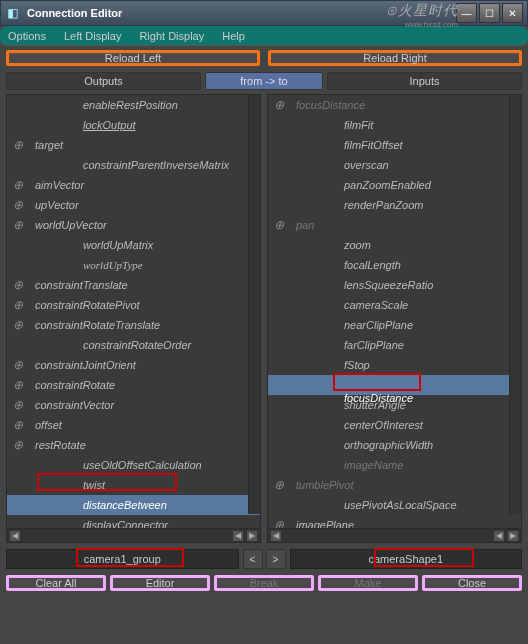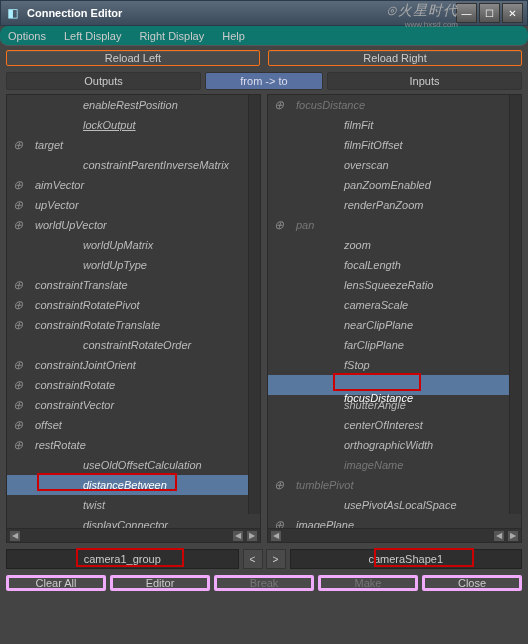--- a/index.html
+++ b/index.html
@@ -11,21 +11,21 @@
   .titlebar .win-btn { width: 21px; height: 20px; background: linear-gradient(#888, #555); border: 1px solid #333; margin-left: 2px; display: flex; align-items: center; justify-content: center; color: #fff; font-size: 10px; }
 
   .watermark { position: absolute; top: 2px; right: 70px; color: #999; font-size: 10px; pointer-events: none; text-align: right; }
   .watermark .big { font-size: 14px; font-style: italic; letter-spacing: 1px; color: #aaa; }
   .watermark .small { font-size: 8px; color: #888; }
 
   .menubar { height: 20px; background: #0f766e; display: flex; align-items: center; padding: 0 8px; border-bottom: 1px solid #555; border-radius: 8px; }
   .menubar .menu-item { color: #ccc; margin-right: 18px; cursor: default; }
 
   .reload-row { display: flex; height: 24px; padding: 4px 6px; gap: 8px; background: #444; }
-  .reload-btn { flex: 1; background: #4a4a4a; border: 1px solid #f97316; color: #ccc; display: flex; align-items: center; justify-content: center; border-radius: 2px; box-shadow: inset 0 1px 0 #555; }
+  .reload-btn { flex: 1; background: #4a4a4a; border: 3px solid #f97316; color: #ccc; display: flex; align-items: center; justify-content: center; border-radius: 2px; box-shadow: inset 0 1px 0 #555; }
 
   .header-row { display: flex; height: 22px; padding: 2px 6px; gap: 4px; background: #444; }
   .header-cell { flex: 1; background: #3a3a3a; border: 1px solid #333; color: #ccc; display: flex; align-items: center; justify-content: center; border-radius: 2px; }
   .header-cell.middle { flex: 0.6; background: #5870a0; color: #dde; }
 
   .panels { display: flex; height: 453px; padding: 2px 6px; gap: 6px; }
   .panel { flex: 1; background: #3a3a3a; border: 1px solid #2a2a2a; display: flex; flex-direction: column; overflow: hidden; position: relative; }
   .panel-inner { flex: 1; overflow: hidden; position: relative; }
   .attr-list { overflow: hidden; }
 
@@ -116,21 +116,21 @@
           <div class="attr-row">
             <span class="exp">⊕</span>
             <span class="label" style="padding-left: 6px;">worldUpVector</span>
           </div>
           <div class="attr-row">
             <span class="exp"></span>
             <span class="label" style="padding-left: 54px;">worldUpMatrix</span>
           </div>
           <div class="attr-row">
             <span class="exp"></span>
-            <span class="label" style="padding-left: 54px;">worldUpType</span>
+            <span class="label" style="padding-left: 54px; font-family: Liberation Serif, serif;">worldUpType</span>
           </div>
           <div class="attr-row">
             <span class="exp">⊕</span>
             <span class="label" style="padding-left: 6px;">constraintTranslate</span>
           </div>
           <div class="attr-row">
             <span class="exp">⊕</span>
             <span class="label" style="padding-left: 6px;">constraintRotatePivot</span>
           </div>
           <div class="attr-row">
@@ -158,27 +158,27 @@
             <span class="label" style="padding-left: 6px;">offset</span>
           </div>
           <div class="attr-row">
             <span class="exp">⊕</span>
             <span class="label" style="padding-left: 6px;">restRotate</span>
           </div>
           <div class="attr-row">
             <span class="exp"></span>
             <span class="label" style="padding-left: 54px;">useOldOffsetCalculation</span>
           </div>
+          <div class="attr-row">
+            <span class="exp"></span>
+            <span class="label" style="padding-left: 54px;">twist</span>
+          </div>
           <div class="attr-row selected">
             <span class="exp"></span>
             <span class="label" style="padding-left: 54px;">distanceBetween</span>
-          </div>
-          <div class="attr-row">
-            <span class="exp"></span>
-            <span class="label" style="padding-left: 54px;">twist</span>
           </div>
           <div class="attr-row">
             <span class="exp"></span>
             <span class="label" style="padding-left: 54px;">displayConnector</span>
           </div>
         </div>
       <div class="vscroll"></div>
       <div class="redbox" id="left-red" style="top: 378px; left: 30px; width: 140px; height: 18px;"></div>
     </div>
     <div class="scroll-row">

